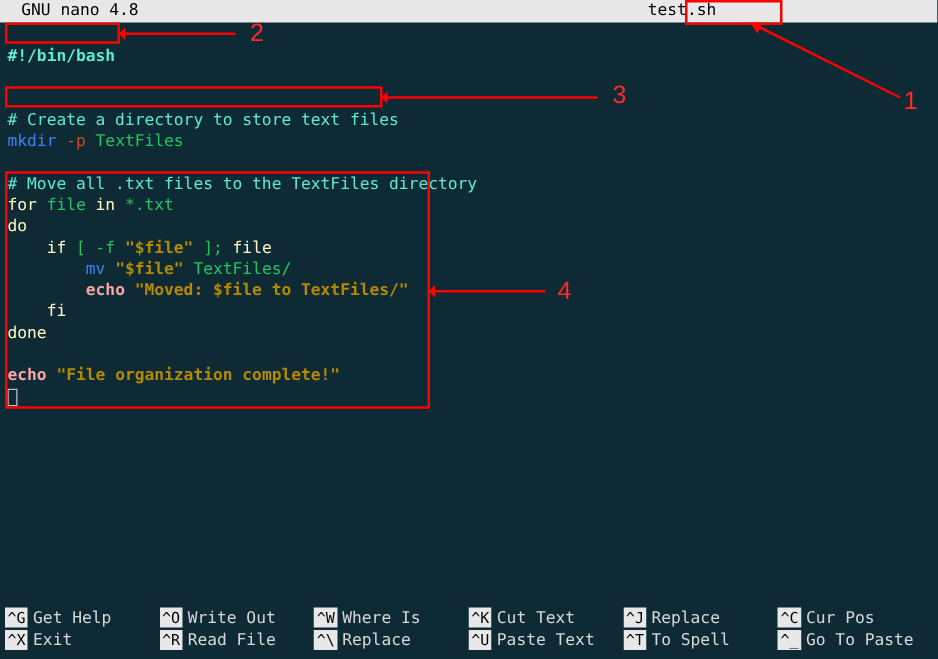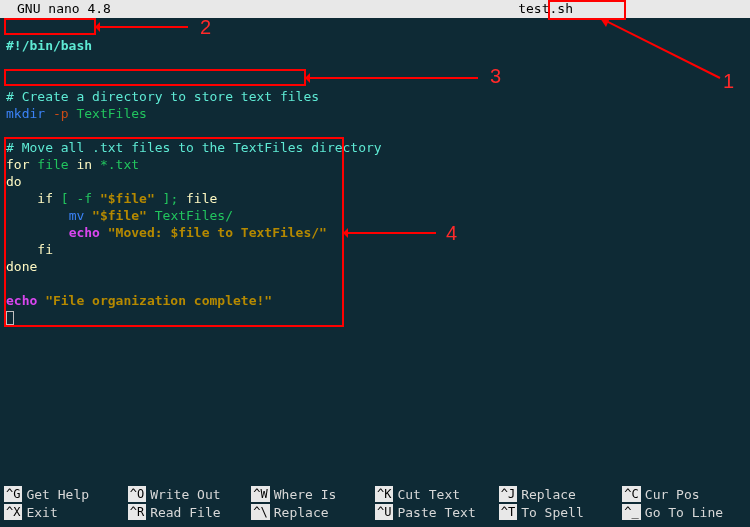--- a/index.html
+++ b/index.html
@@ -28,21 +28,21 @@
     padding: 2px 6px 0 6px;
     line-height: 17px;
     white-space: pre;
   }
   .c-comment { color: #5eead4; }          
   .c-cmd     { color: #3b82f6; }          
   .c-opt     { color: #cb4b16; }          
   .c-plain   { color: #22c55e; }
   .c-key     { color: #fef9c3; }          
   .c-str     { color: #b58900; font-weight: bold; }
-  .c-echo    { color: #d946ef; }          
+  .c-echo    { color: #fca5a5; }          
   .bold      { font-weight: bold; }
 
   .cursor-box {
     display: inline-block;
     width: 8px; height: 14px;
     border: 1px solid #c0c0c0;
     vertical-align: text-bottom;
   }
 
   .bottom-help {
@@ -172,21 +172,21 @@
     <div class="help-cell">
         <span class="key-chip">^U</span>
         <span class="help-label">Paste Text</span>
       </div>
     <div class="help-cell">
         <span class="key-chip">^T</span>
         <span class="help-label">To Spell</span>
       </div>
     <div class="help-cell">
         <span class="key-chip">^_</span>
-        <span class="help-label">Go To Line</span>
+        <span class="help-label">Go To Paste</span>
       </div>
   </div>
 </div>
 
 <div class="ann-box" style="left:548px; top:0px; width:78px; height:20px;"></div>
 
 <svg class="ann-diag" style="left:600px; top:18px; width:140px; height:70px;">
   <line x1="0" y1="0" x2="120" y2="60" stroke="#ff0000" stroke-width="2"></line>
   <polygon points="0,0 10,0 6,9" fill="#ff0000"></polygon>
 </svg>

